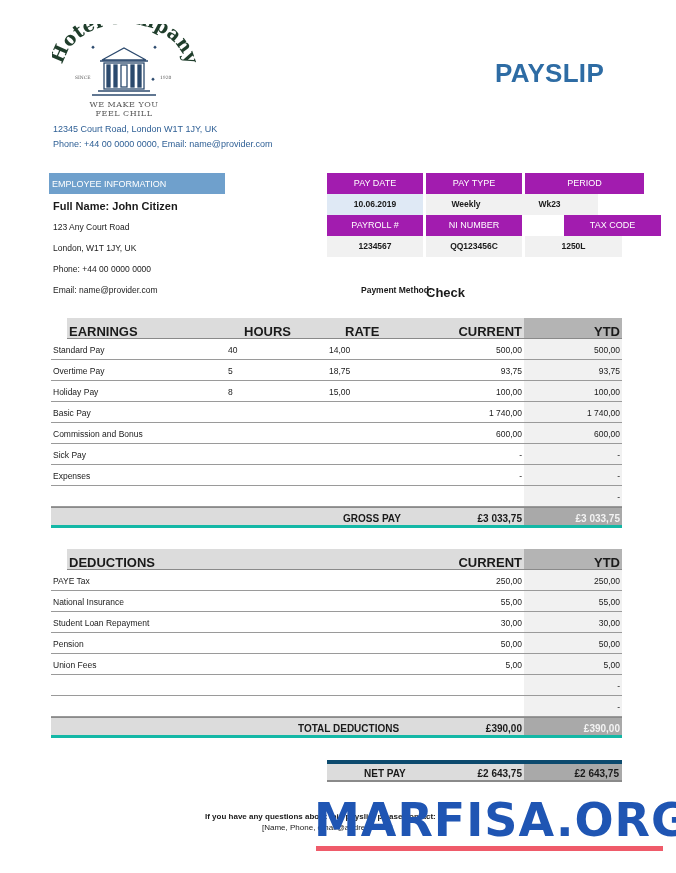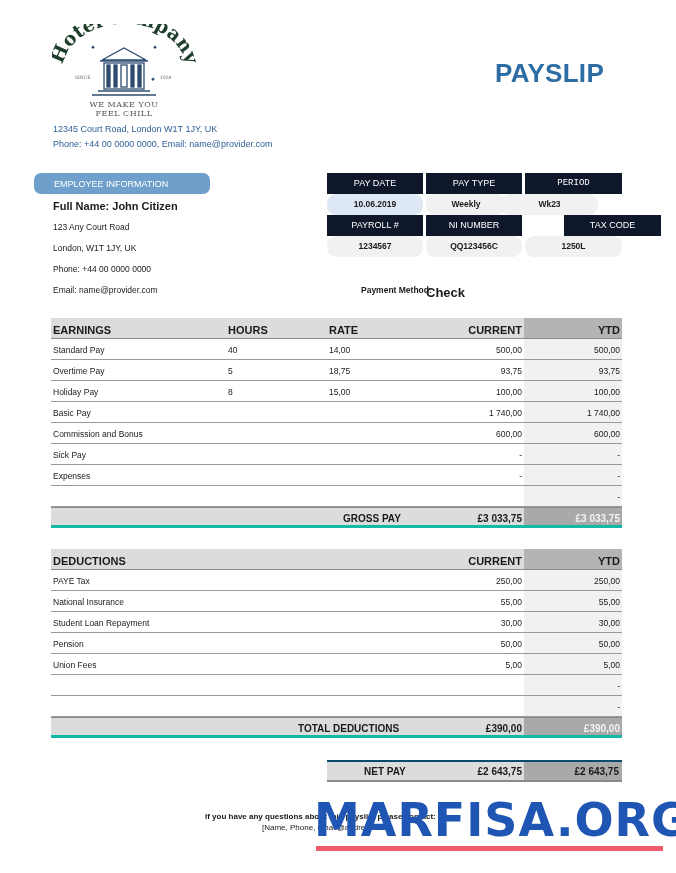--- a/index.html
+++ b/index.html
@@ -7,51 +7,51 @@
   body { font-family: "Liberation Sans", sans-serif; color: #1a1a1a; position: relative; }
 
   .abs { position: absolute; }
 
   
   .logo { left: 52px; top: 24px; width: 145px; height: 96px; }
   .addr { left: 53px; font-size: 9px; color: #2e5f95; }
   .payslip-title { left: 495px; top: 58px; font-size: 26px; font-weight: bold; color: #2e6ca4; letter-spacing: 0.3px; }
 
   
-  .emp-header { left: 34px; top: 173px; width: 176px; height: 21px; background: #6fa0cc; color: #fff; font-size: 9px; padding: 6px 0 0 20px; border-radius: 7px; }
+  .emp-header { left: 49px; top: 173px; width: 176px; height: 21px; background: #6fa0cc; color: #fff; font-size: 9px; padding: 6px 0 0 3px; }
   .emp-name { left: 53px; top: 200px; font-size: 11px; font-weight: bold; }
   .emp-line { left: 53px; font-size: 8.5px; }
 
   
   .cell { height: 21px; font-size: 9px; text-align: center; line-height: 21px; }
-  .cell.head { background: #0f172a; color: #fff; }
-  .cell.val { background: #f1f1f1; font-weight: bold; font-size: 8.5px; border-radius: 9px; }
+  .cell.head { background: #a21caf; color: #fff; }
+  .cell.val { background: #f1f1f1; font-weight: bold; font-size: 8.5px; }
   .cell.val.hl { background: #dfe9f5; }
 
   .pm-label { left: 329px; top: 285px; font-size: 8.5px; font-weight: bold; margin-left: 32px; }
   .pm-value { left: 426px; top: 285px; font-size: 13px; font-weight: bold; }
 
   
   .tbl { left: 51px; width: 571px; }
   .row { position: relative; height: 21px; border-bottom: 1px solid #9a9a9a; font-size: 8.5px; }
   .row > span { position: absolute; top: 6px; }
-  .row.hdr { background: #dcdcdc; font-weight: bold; font-size: 11px; border-bottom: 1px solid #8a8a8a; }
+  .row.hdr { background: #dcdcdc; font-weight: bold; font-size: 13px; border-bottom: 1px solid #8a8a8a; margin-left: 16px; }
   .ytd-bg { position: absolute; right: 0; top: 0; width: 98px; height: 100%; background: #f1f1f1; }
   .row.hdr .ytd-bg { background: #b4b4b4; }
   .row.total { background: #dcdcdc; font-weight: bold; border-top: 1px solid #8a8a8a; border-bottom: 3px solid #14b8a6; }
   .row.total .ytd-bg { background: #a9a9a9; }
   .row.total > span { top: 5px; font-size: 10px; }
   .col-name { left: 2px; }
   .col-hours { left: 177px; }
   .col-rate { left: 278px; }
   .col-cur { right: 100px; text-align: right; }
   .col-ytd { right: 2px; text-align: right; }
   .row.total .col-ytd { color: #f3f3f3; }
 
-  .net { left: 327px; top: 760px; width: 295px; height: 22px; background: #dcdcdc; border-top: 2px solid #0c4a6e; border-bottom: 2px solid #8a8a8a; font-size: 10px; font-weight: bold; }
+  .net { left: 327px; top: 760px; width: 295px; height: 22px; background: #dcdcdc; border-top: 4px solid #0c4a6e; border-bottom: 2px solid #8a8a8a; font-size: 10px; font-weight: bold; }
   .net .ytd-bg { background: #a9a9a9; width: 98px; }
   .net > span { position: absolute; top: 4px; }
 
   .footer1 { left: 205px; top: 812px; font-size: 8px; font-weight: bold; }
   .footer2 { left: 262px; top: 823px; font-size: 8px; }
 
   .wm { left: 314px; top: 797px; font-size: 46px; font-weight: bold; color: #1f55b3; letter-spacing: 1px; font-family: "DejaVu Sans", sans-serif; line-height: 46px; }
   .wm-bar { left: 316px; top: 846px; width: 347px; height: 5px; background: #ef5b6a; }
 </style>
 </head>
@@ -99,21 +99,21 @@
 
 <div class="abs emp-header">EMPLOYEE INFORMATION</div>
 <div class="abs emp-name">Full Name: John Citizen</div>
 <div class="abs emp-line" style="top:222px;">123 Any Court Road</div>
 <div class="abs emp-line" style="top:243px;">London, W1T 1JY, UK</div>
 <div class="abs emp-line" style="top:264px;">Phone: +44 00 0000 0000</div>
 <div class="abs emp-line" style="top:285px;text-align:right;">Email: name@provider.com</div>
 
 <div class="abs cell head" style="left:327px;top:173px;width:96px;">PAY DATE</div>
 <div class="abs cell head" style="left:426px;top:173px;width:96px;">PAY TYPE</div>
-<div class="abs cell head" style="left:525px;top:173px;width:97px;font-family:Liberation Mono, monospace;">PERIOD</div>
+<div class="abs cell head" style="left:525px;top:173px;width:119px;">PERIOD</div>
 
 <div class="abs cell val hl" style="left:327px;top:194px;width:96px;">10.06.2019</div>
 <div class="abs cell val" style="left:426px;top:194px;width:80px;">Weekly</div>
 <div class="abs cell val" style="left:501px;top:194px;width:97px;">Wk23</div>
 
 <div class="abs cell head" style="left:327px;top:215px;width:96px;">PAYROLL #</div>
 <div class="abs cell head" style="left:426px;top:215px;width:96px;">NI NUMBER</div>
 <div class="abs cell head" style="left:525px;top:215px;width:97px;margin-left:39px;">TAX CODE</div>
 
 <div class="abs cell val" style="left:327px;top:236px;width:96px;">1234567</div>

